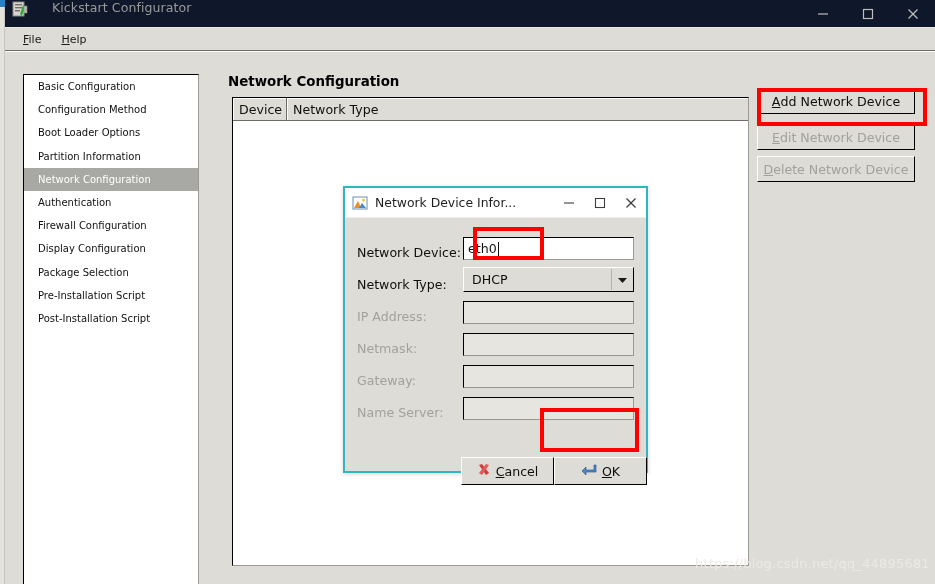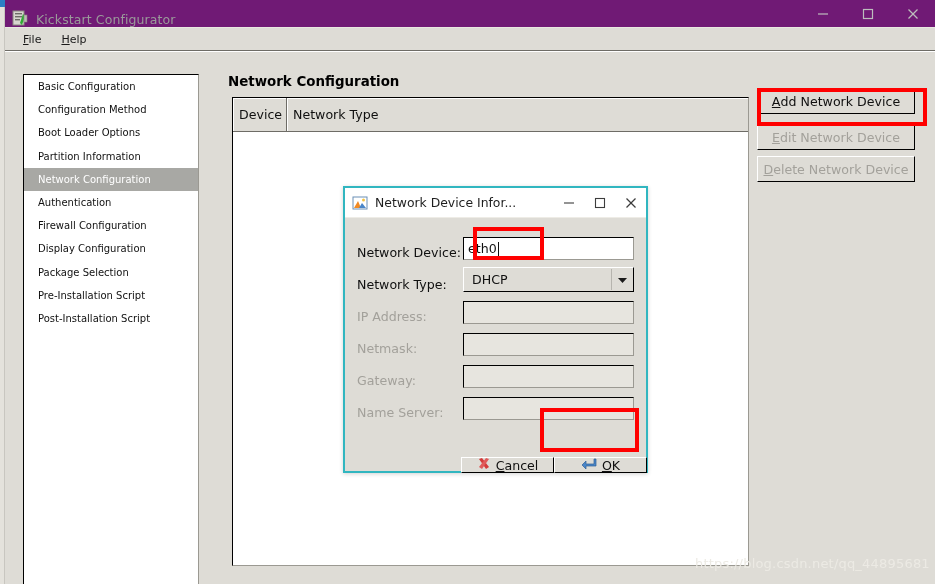--- a/index.html
+++ b/index.html
@@ -35,22 +35,22 @@
   #mainwin {
     position: absolute; left: 5px; top: 0;
     width: 930px; height: 584px;
     background: #dedcd6;
   }
 
   
   .titlebar {
     position: absolute; left: 0; top: 0;
     width: 930px; height: 27px;
-    background: #701a75;
-    display: flex; align-items: flex-end;
+    background: #0f172a;
+    display: flex; align-items: flex-start; gap: 16px;
   }
   .titlebar-icon {
     width: 18px; height: 18px;
     margin-left: 6px; margin-right: 7px;
     position: relative; flex: 0 0 auto;
   }
   .titlebar-title {
     font-size: 12.5px;
     color: #9a9a9a;
     letter-spacing: .1px;
@@ -132,21 +132,21 @@
   .table-wrap {
     position: absolute; left: 227px; top: 45px;
     width: 517px; height: 469px;
     background: #ffffff;
     border: 1px solid #000000;
     border-right-color: #9b9992;
     border-bottom-color: #9b9992;
     overflow: hidden;
   }
   .table-head {
-    display: flex; height: 34px;
+    display: flex; height: 23px;
     background: #dedcd6;
     border-bottom: 1px solid #6e6c66;
   }
   .th {
     font-size: 12.6px; color: #101010;
     display: flex; align-items: center;
     padding-left: 6px;
     border-right: 1px solid #6e6c66;
     box-shadow: inset 1px 1px 0 #ffffff;
     white-space: nowrap;
@@ -263,21 +263,21 @@
     width: 21px; height: 21px;
     display: flex; align-items: center; justify-content: center;
     border-left: 1px solid #b6b4ae;
   }
 
   .dlg-actions {
     position: absolute; left: 116px; top: 239px;
     display: flex; gap: 0px;
   }
   .dlg-btn {
-    width: 93px; height: 16px;
+    width: 93px; height: 28px;
     background: #dedcd6;
     border-top: 1px solid #ffffff;
     border-left: 1px solid #ffffff;
     border-right: 1px solid #000000;
     border-bottom: 1px solid #000000;
     display: flex; align-items: center; justify-content: center;
     gap: 5px;
     font-size: 12.6px; color: #101010;
   }
   .dlg-btn u { text-decoration: underline; }

